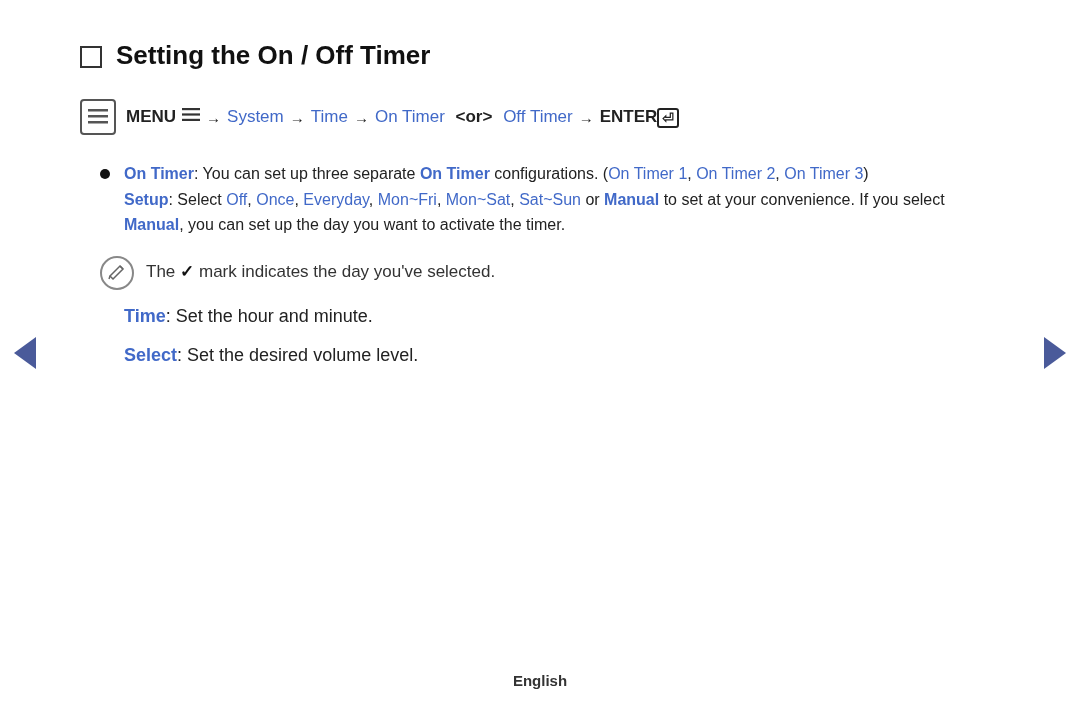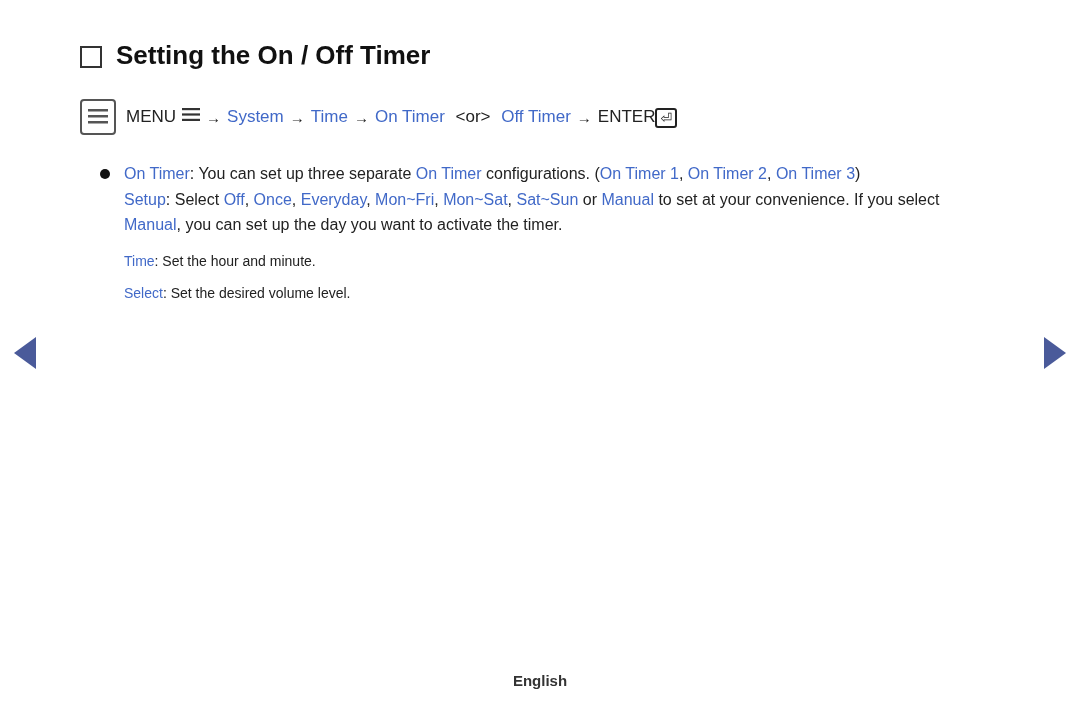--- a/index.html
+++ b/index.html
@@ -79,21 +79,21 @@
     .arrow {
       color: #222;
       font-size: 15px;
     }
 
     .blue-text {
       color: #4169c8;
     }
 
     .bold-text {
-      font-weight: normal;
+      font-weight: bold;
     }
 
     .content-section {
       margin-left: 20px;
     }
 
     .bullet-item {
       display: flex;
       gap: 14px;
       margin-bottom: 12px;
@@ -145,21 +145,21 @@
       padding-top: 4px;
     }
 
     .checkmark {
       color: #111;
       font-weight: bold;
     }
 
     .sub-item {
       margin-bottom: 10px;
-      font-size: 14px;
+      font-size: 18px;
       line-height: 1.6;
       margin-left: 24px;
     }
 
     .left-arrow-btn {
       position: absolute;
       left: 10px;
       top: 50%;
       transform: translateY(-50%);
       width: 30px;
@@ -250,20 +250,34 @@
 
     <div class="bullet-item">
       <div class="bullet-dot"></div>
       <div class="bullet-content">
         <span class="blue-text bold-text">On Timer</span><span>: You can set up three separate </span><span class="blue-text bold-text">On Timer</span><span> configurations. (</span><span class="blue-text">On Timer 1</span><span>, </span><span class="blue-text">On Timer 2</span><span>, </span><span class="blue-text">On Timer 3</span><span>)</span>
         <br>
         <span class="blue-text bold-text">Setup</span><span>: Select </span><span class="blue-text">Off</span><span>, </span><span class="blue-text">Once</span><span>, </span><span class="blue-text">Everyday</span><span>, </span><span class="blue-text">Mon~Fri</span><span>, </span><span class="blue-text">Mon~Sat</span><span>, </span><span class="blue-text">Sat~Sun</span><span> or </span><span class="blue-text bold-text">Manual</span><span> to set at your convenience. If you select </span><span class="blue-text bold-text">Manual</span><span>, you can set up the day you want to activate the timer.</span>
       </div>
     </div>
 
+    <div class="note-row">
+      <div class="note-icon">
+        <span class="note-icon-inner">
+          <svg width="18" height="18" viewBox="0 0 18 18">
+            <path d="M2 14 L12 4 L15 7 L5 17 Z" fill="none" stroke="#666" stroke-width="1.5"></path>
+            <line x1="12" y1="4" x2="15" y2="7" stroke="#666" stroke-width="1.5"></line>
+            <line x1="2" y1="14" x2="1" y2="17" stroke="#666" stroke-width="1.5"></line>
+          </svg>
+        </span>
+      </div>
+      <div class="note-text">
+        <span>The </span><span class="checkmark">✓</span><span> mark indicates the day you've selected.</span>
+      </div>
+    </div>
 
     <div class="sub-item">
       <span class="blue-text bold-text">Time</span><span>: Set the hour and minute.</span>
     </div>
 
     <div class="sub-item">
       <span class="blue-text bold-text">Select</span><span>: Set the desired volume level.</span>
     </div>
 
   </div>

